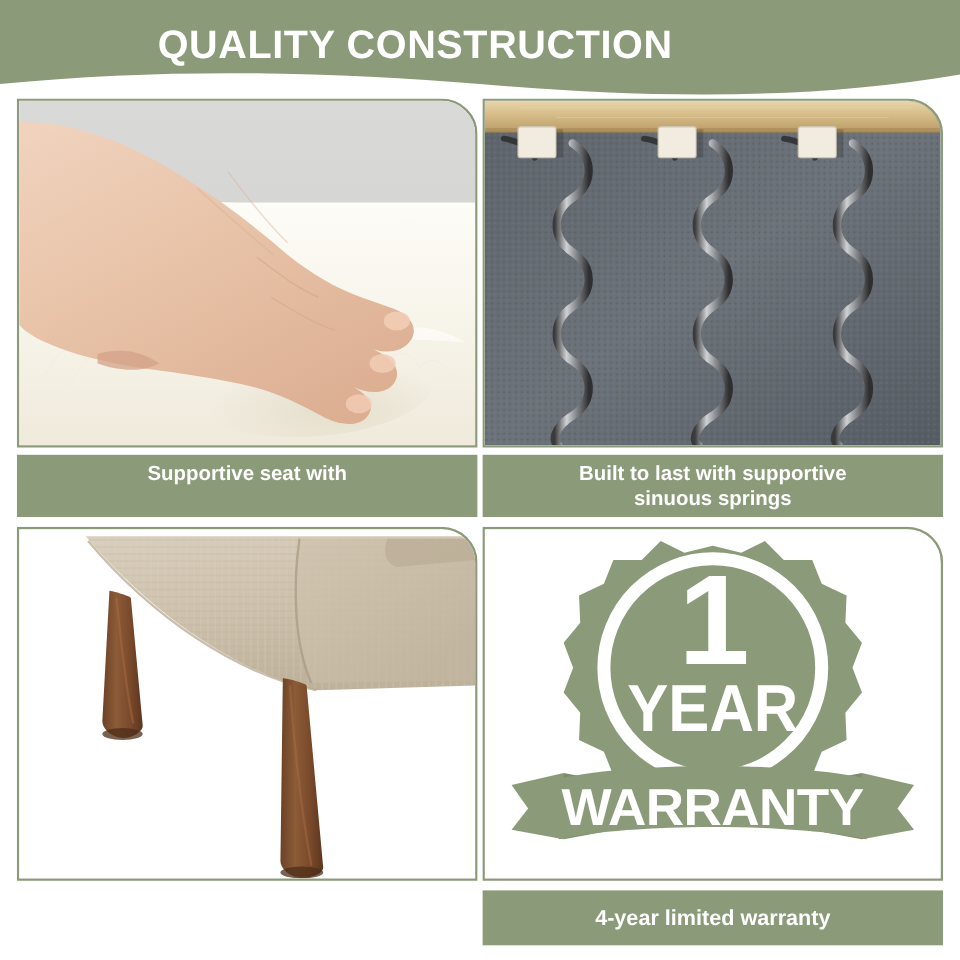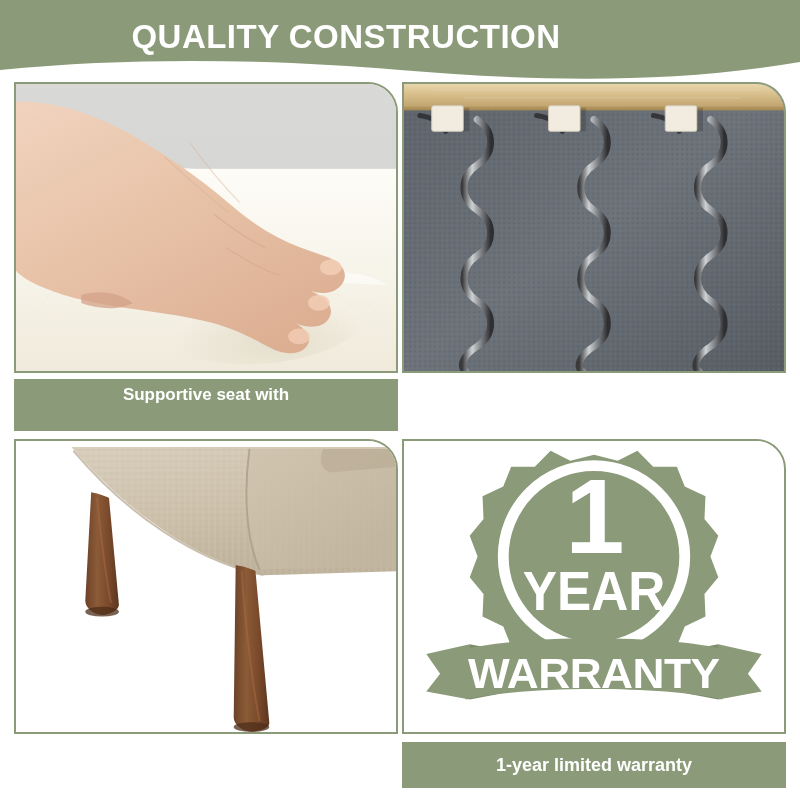--- a/index.html
+++ b/index.html
@@ -228,20 +228,24 @@
           <rect x="146" y="22" width="32" height="26" rx="2"></rect>
           <rect x="264" y="22" width="32" height="26" rx="2"></rect>
         </g>
         <g fill="#000" opacity="0.16">
           <rect x="60" y="24" width="6" height="24"></rect>
           <rect x="178" y="24" width="6" height="24"></rect>
           <rect x="296" y="24" width="6" height="24"></rect>
         </g>
       </svg>
     </div>
+    <div class="caption">
+      <div>Built to last with supportive</div>
+      <div>sinuous springs</div>
+    </div>
   </div>
 
   <div class="cell r2">
     <div class="photo tr-round">
       <svg viewBox="0 0 384 295" preserveAspectRatio="none">
         <defs>
           <linearGradient id="linen" x1="0" y1="0" x2="0.4" y2="1">
             <stop offset="0" stop-color="#d9cfbd"></stop>
             <stop offset="0.55" stop-color="#cdc1ac"></stop>
             <stop offset="1" stop-color="#bfb29c"></stop>
@@ -309,16 +313,16 @@
           <path fill="#8b9a78" d="M22,216 L66,206 L70,230 L66,262 L22,254 L36,236 Z"></path>
           <path fill="#8b9a78" d="M362,216 L318,206 L314,230 L318,262 L362,254 L348,236 Z"></path>
           <path fill="#7d8c6a" d="M66,206 L98,212 L98,256 L66,262 Z"></path>
           <path fill="#7d8c6a" d="M318,206 L286,212 L286,256 L318,262 Z"></path>
           <path fill="#8b9a78" d="M56,212 C120,196 264,196 328,212 L322,262
                    C262,248 122,248 62,262 Z"></path>
           <text x="192" y="250" fill="#ffffff" text-anchor="middle" font-family="'Liberation Sans', sans-serif" font-size="44" font-weight="bold" letter-spacing="-0.5" transform="scale(1.02,1) translate(-4,0)">WARRANTY</text>
         </g>
       </svg>
     </div>
-    <div class="caption">1-year limited warranty</div>
+    <div class="caption">4-year limited warranty</div>
   </div>
 
 </div>
 
 </body></html>

